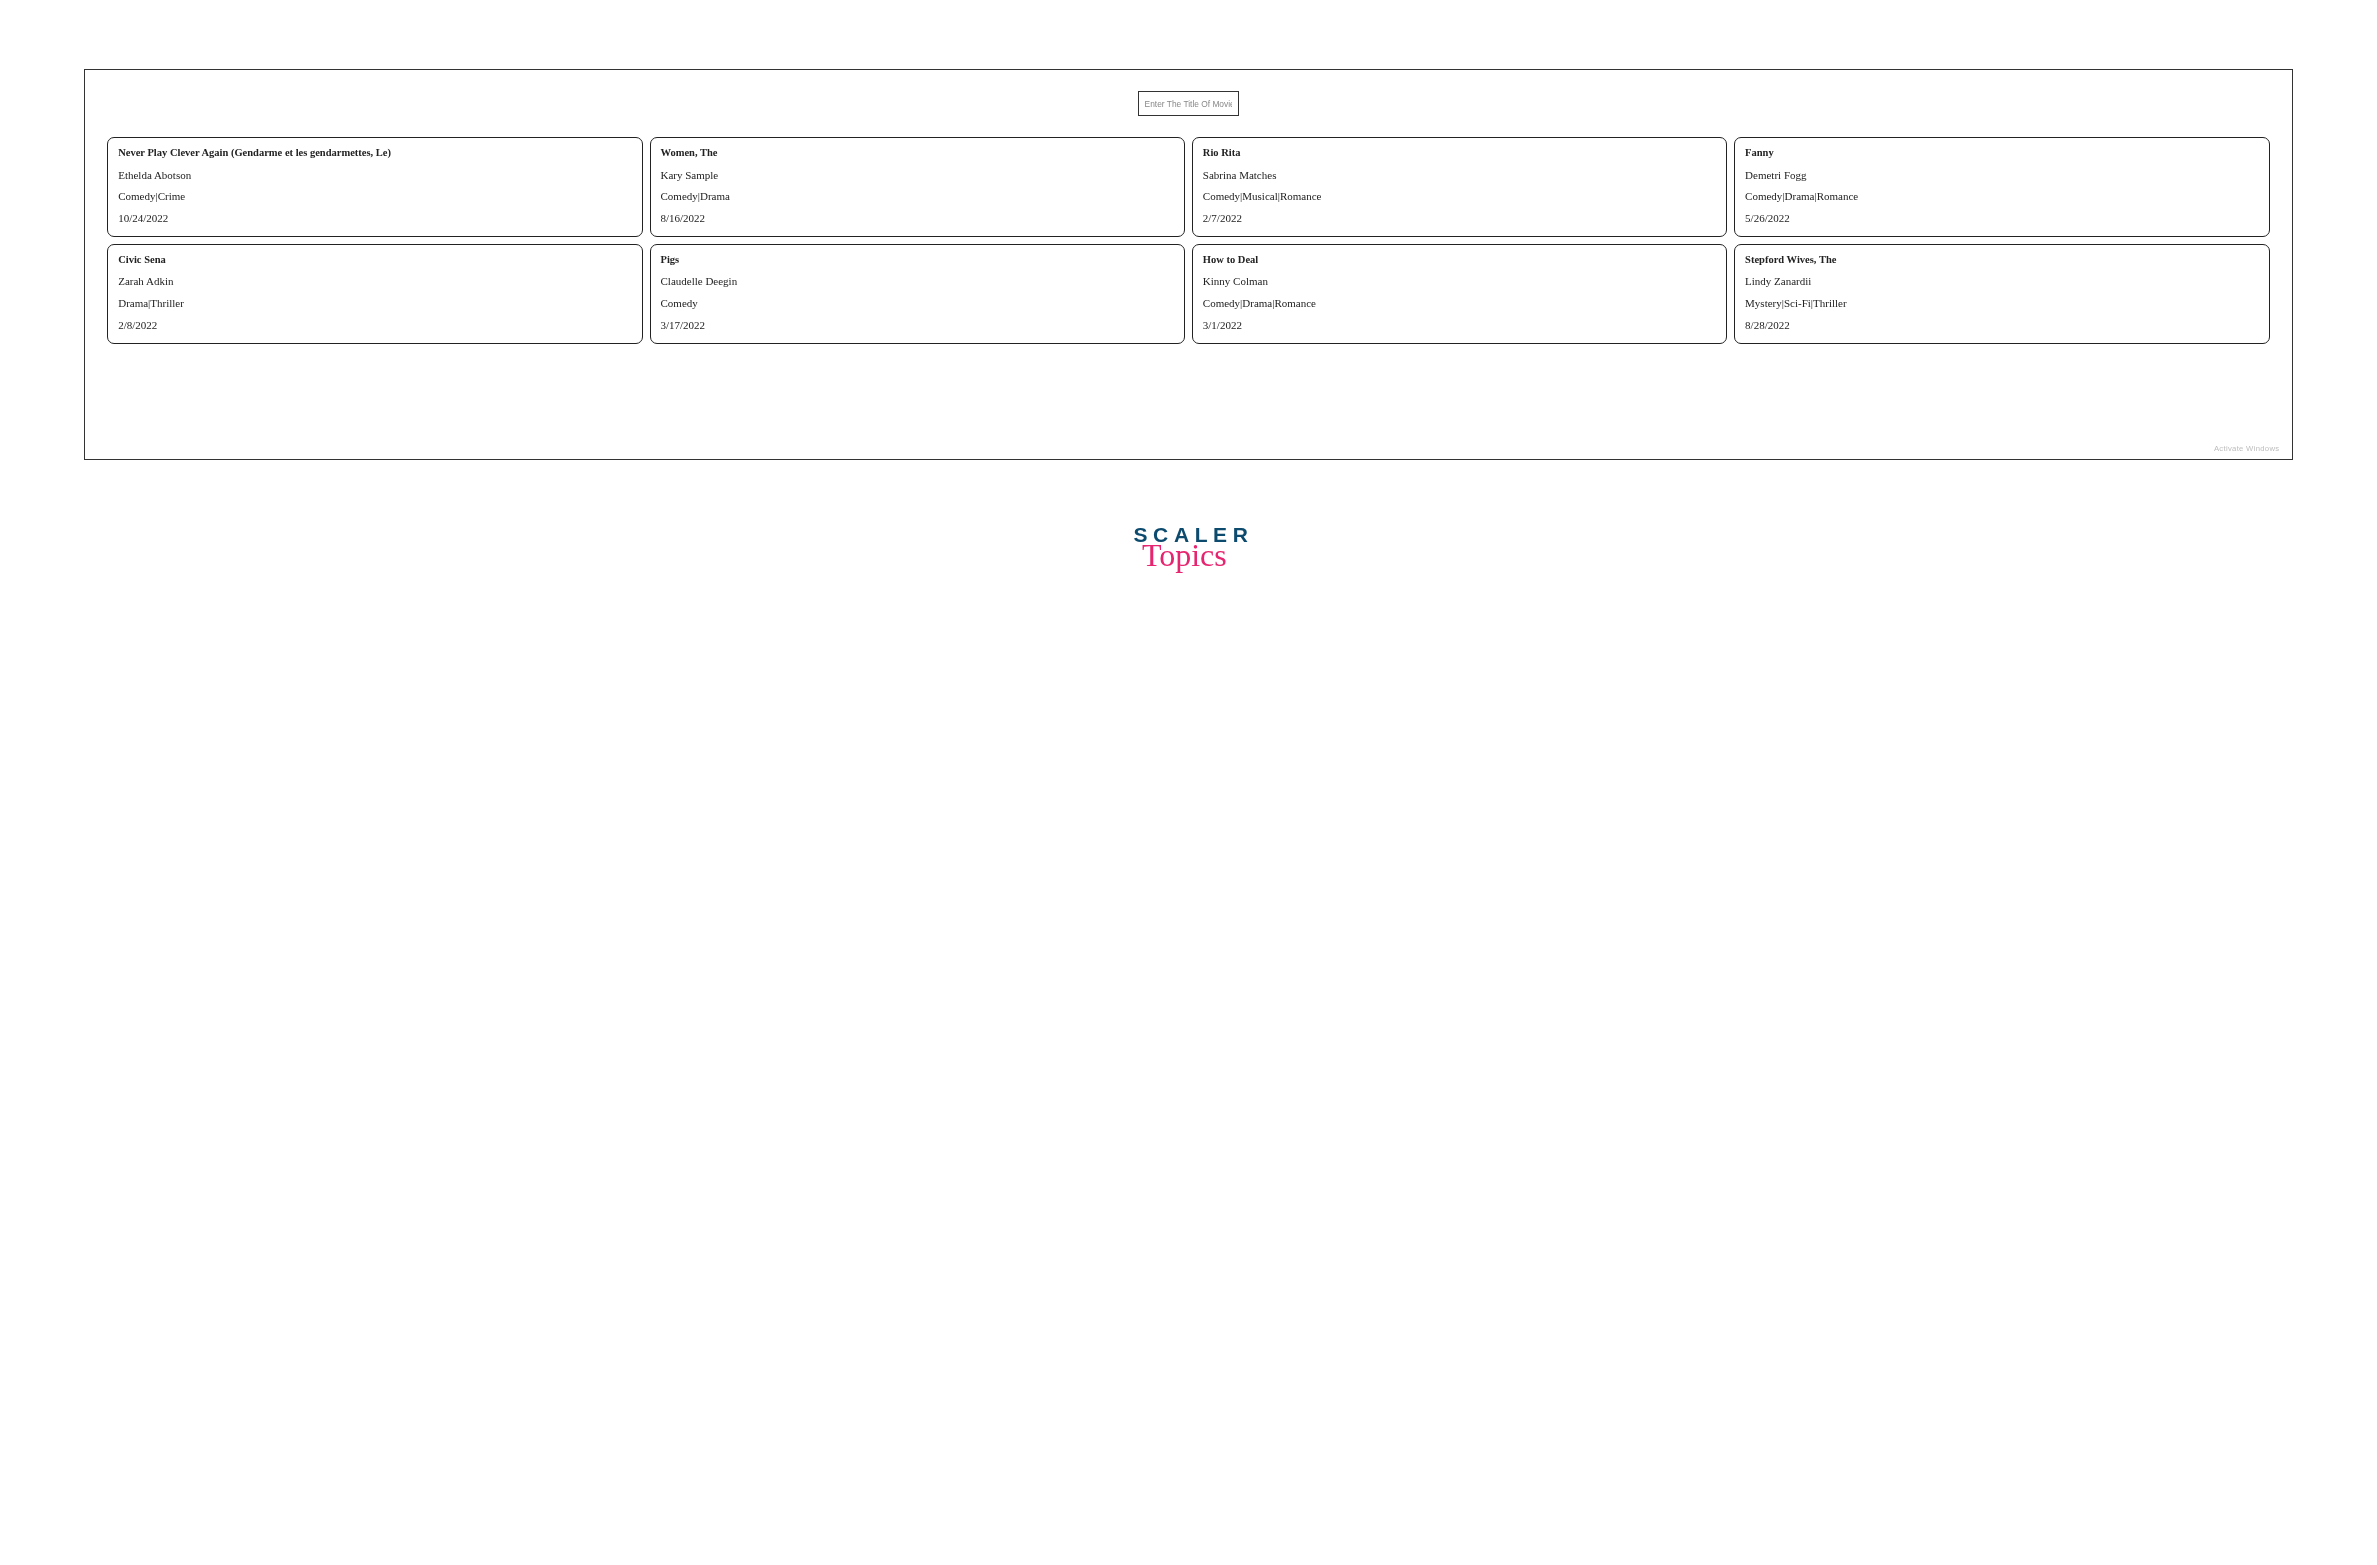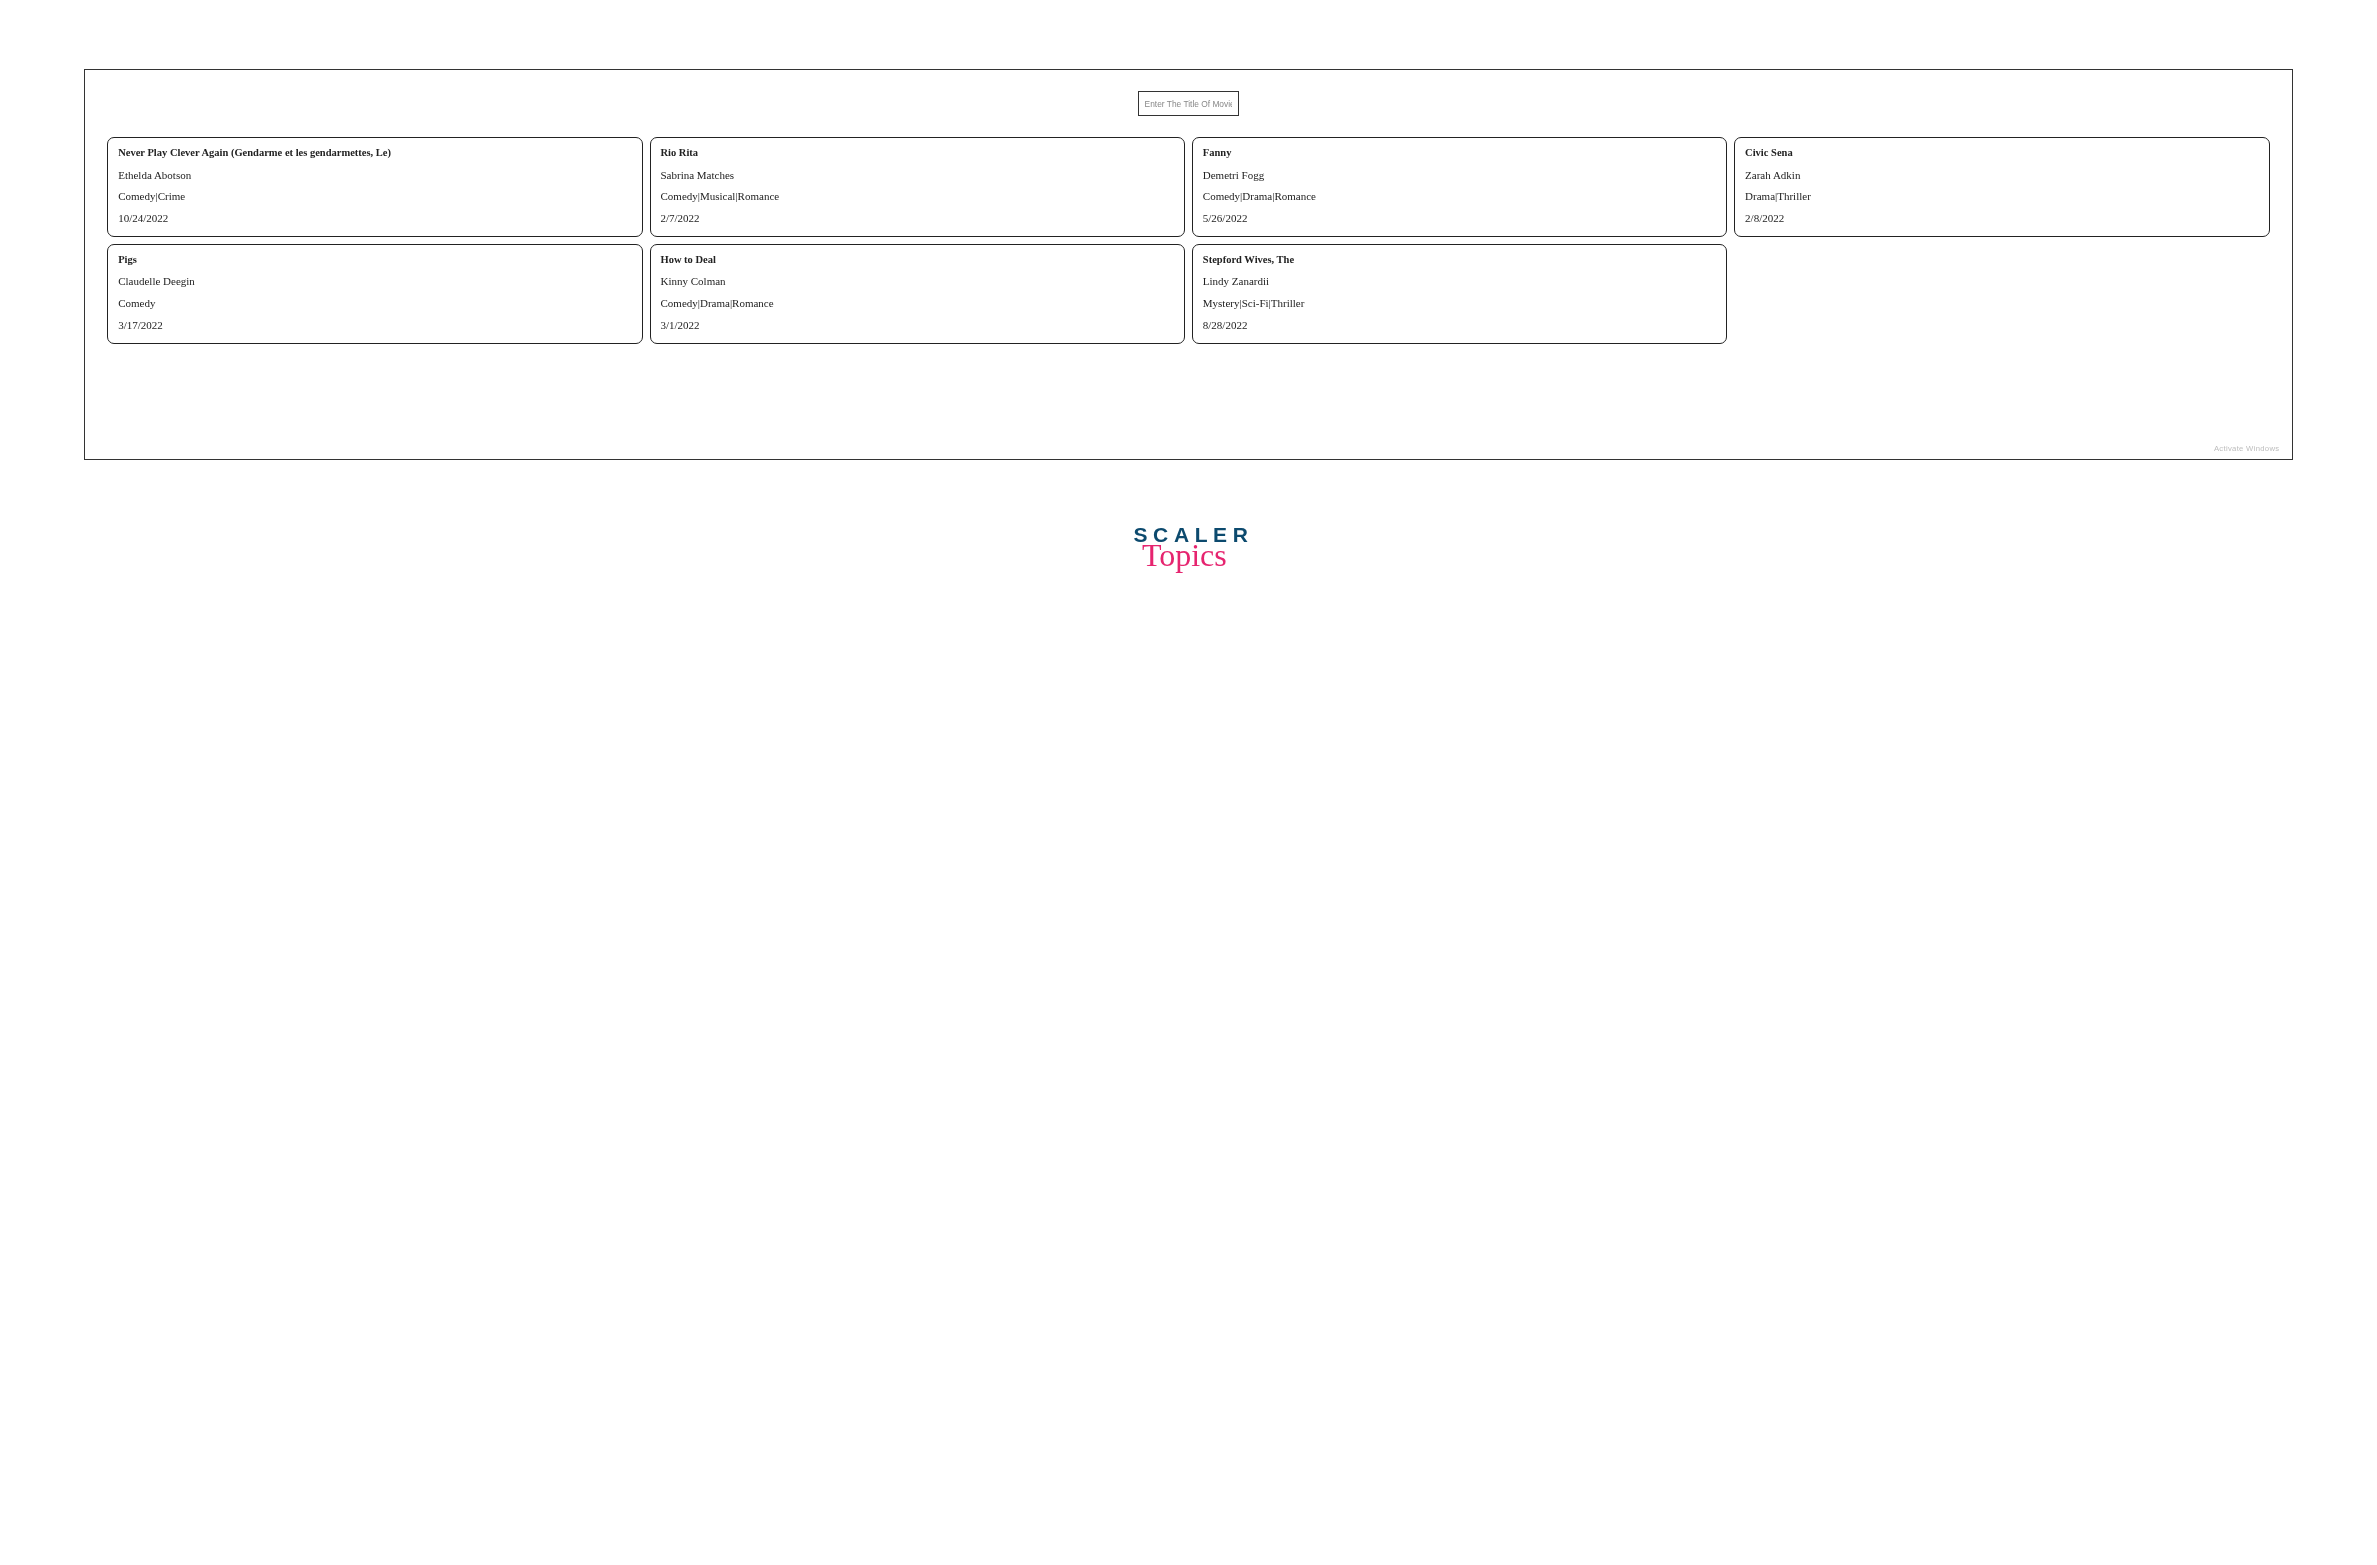--- a/index.html
+++ b/index.html
@@ -118,20 +118,26 @@
 
   <div class="grid">
 
     <div class="card">
       <div class="title">Never Play Clever Again (Gendarme et les gendarmettes, Le)</div>
       <div class="author">Ethelda Abotson</div>
       <div class="genre">Comedy|Crime</div>
       <div class="date">10/24/2022</div>
     </div>
     <div class="card">
+      <div class="title">Women, The</div>
+      <div class="author">Kary Sample</div>
+      <div class="genre">Comedy|Drama</div>
+      <div class="date">8/16/2022</div>
+    </div>
+    <div class="card">
       <div class="title">Rio Rita</div>
       <div class="author">Sabrina Matches</div>
       <div class="genre">Comedy|Musical|Romance</div>
       <div class="date">2/7/2022</div>
     </div>
 
     <div class="card">
       <div class="title">Fanny</div>
       <div class="author">Demetri Fogg</div>
       <div class="genre">Comedy|Drama|Romance</div>

